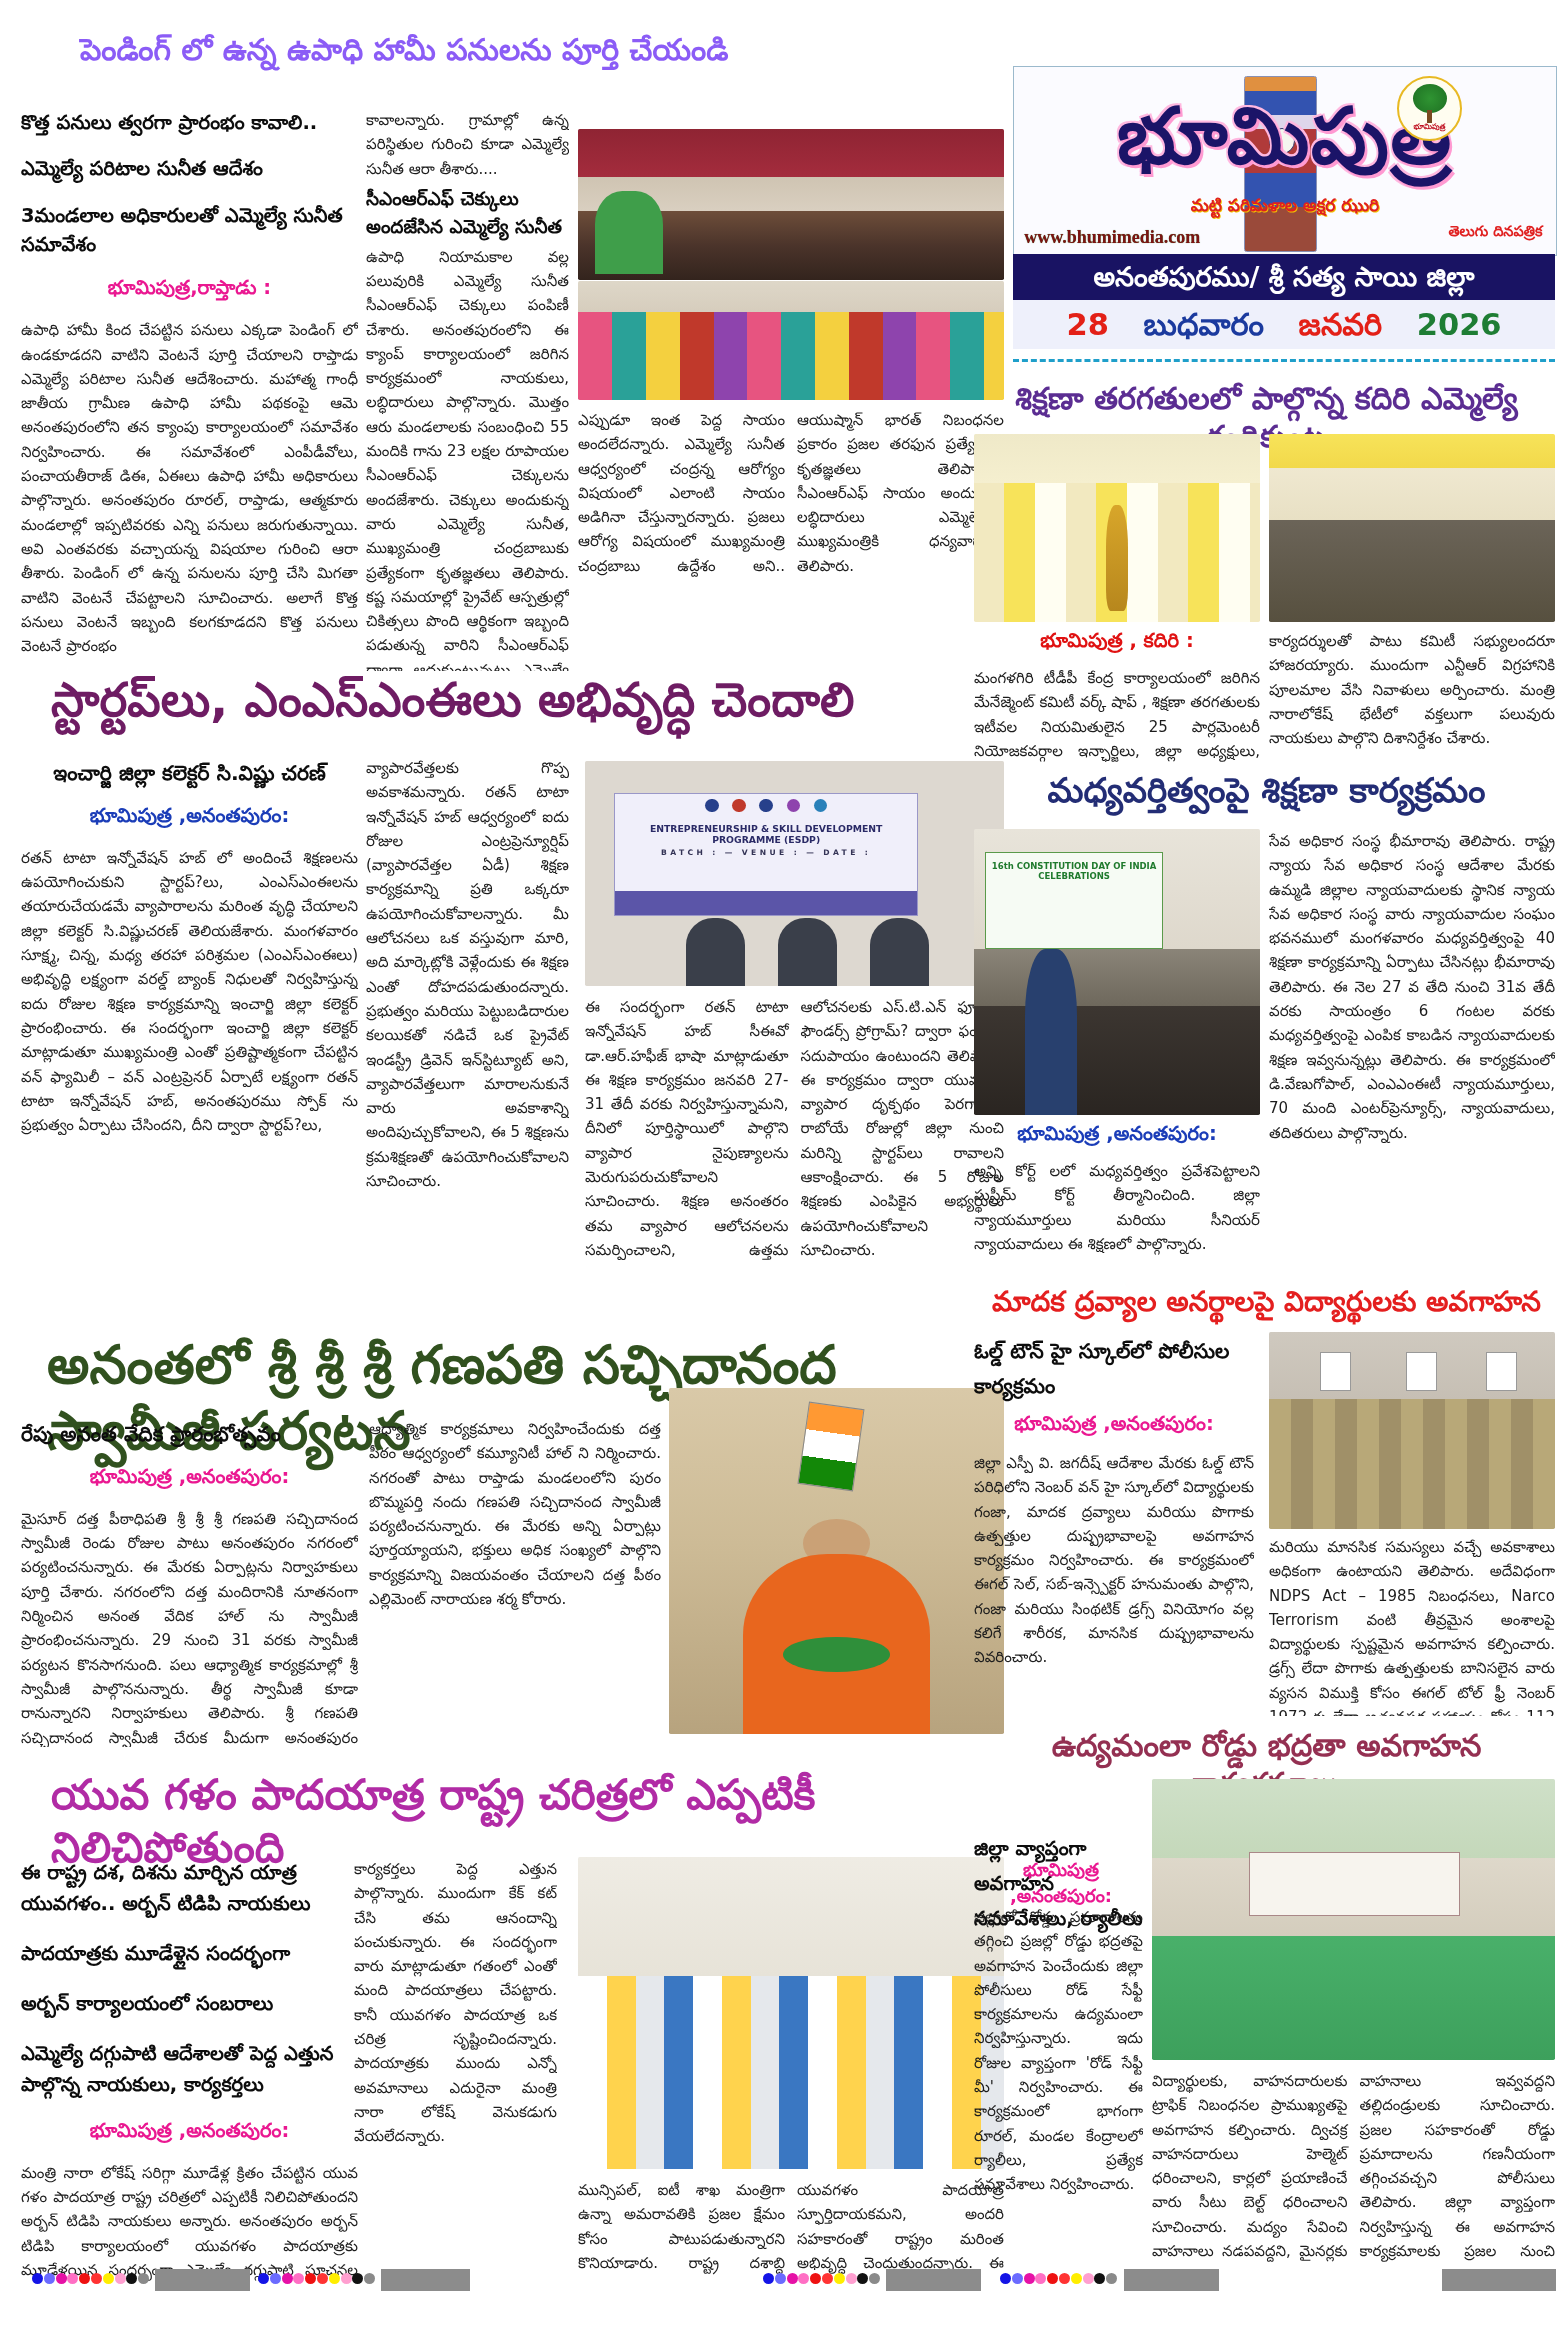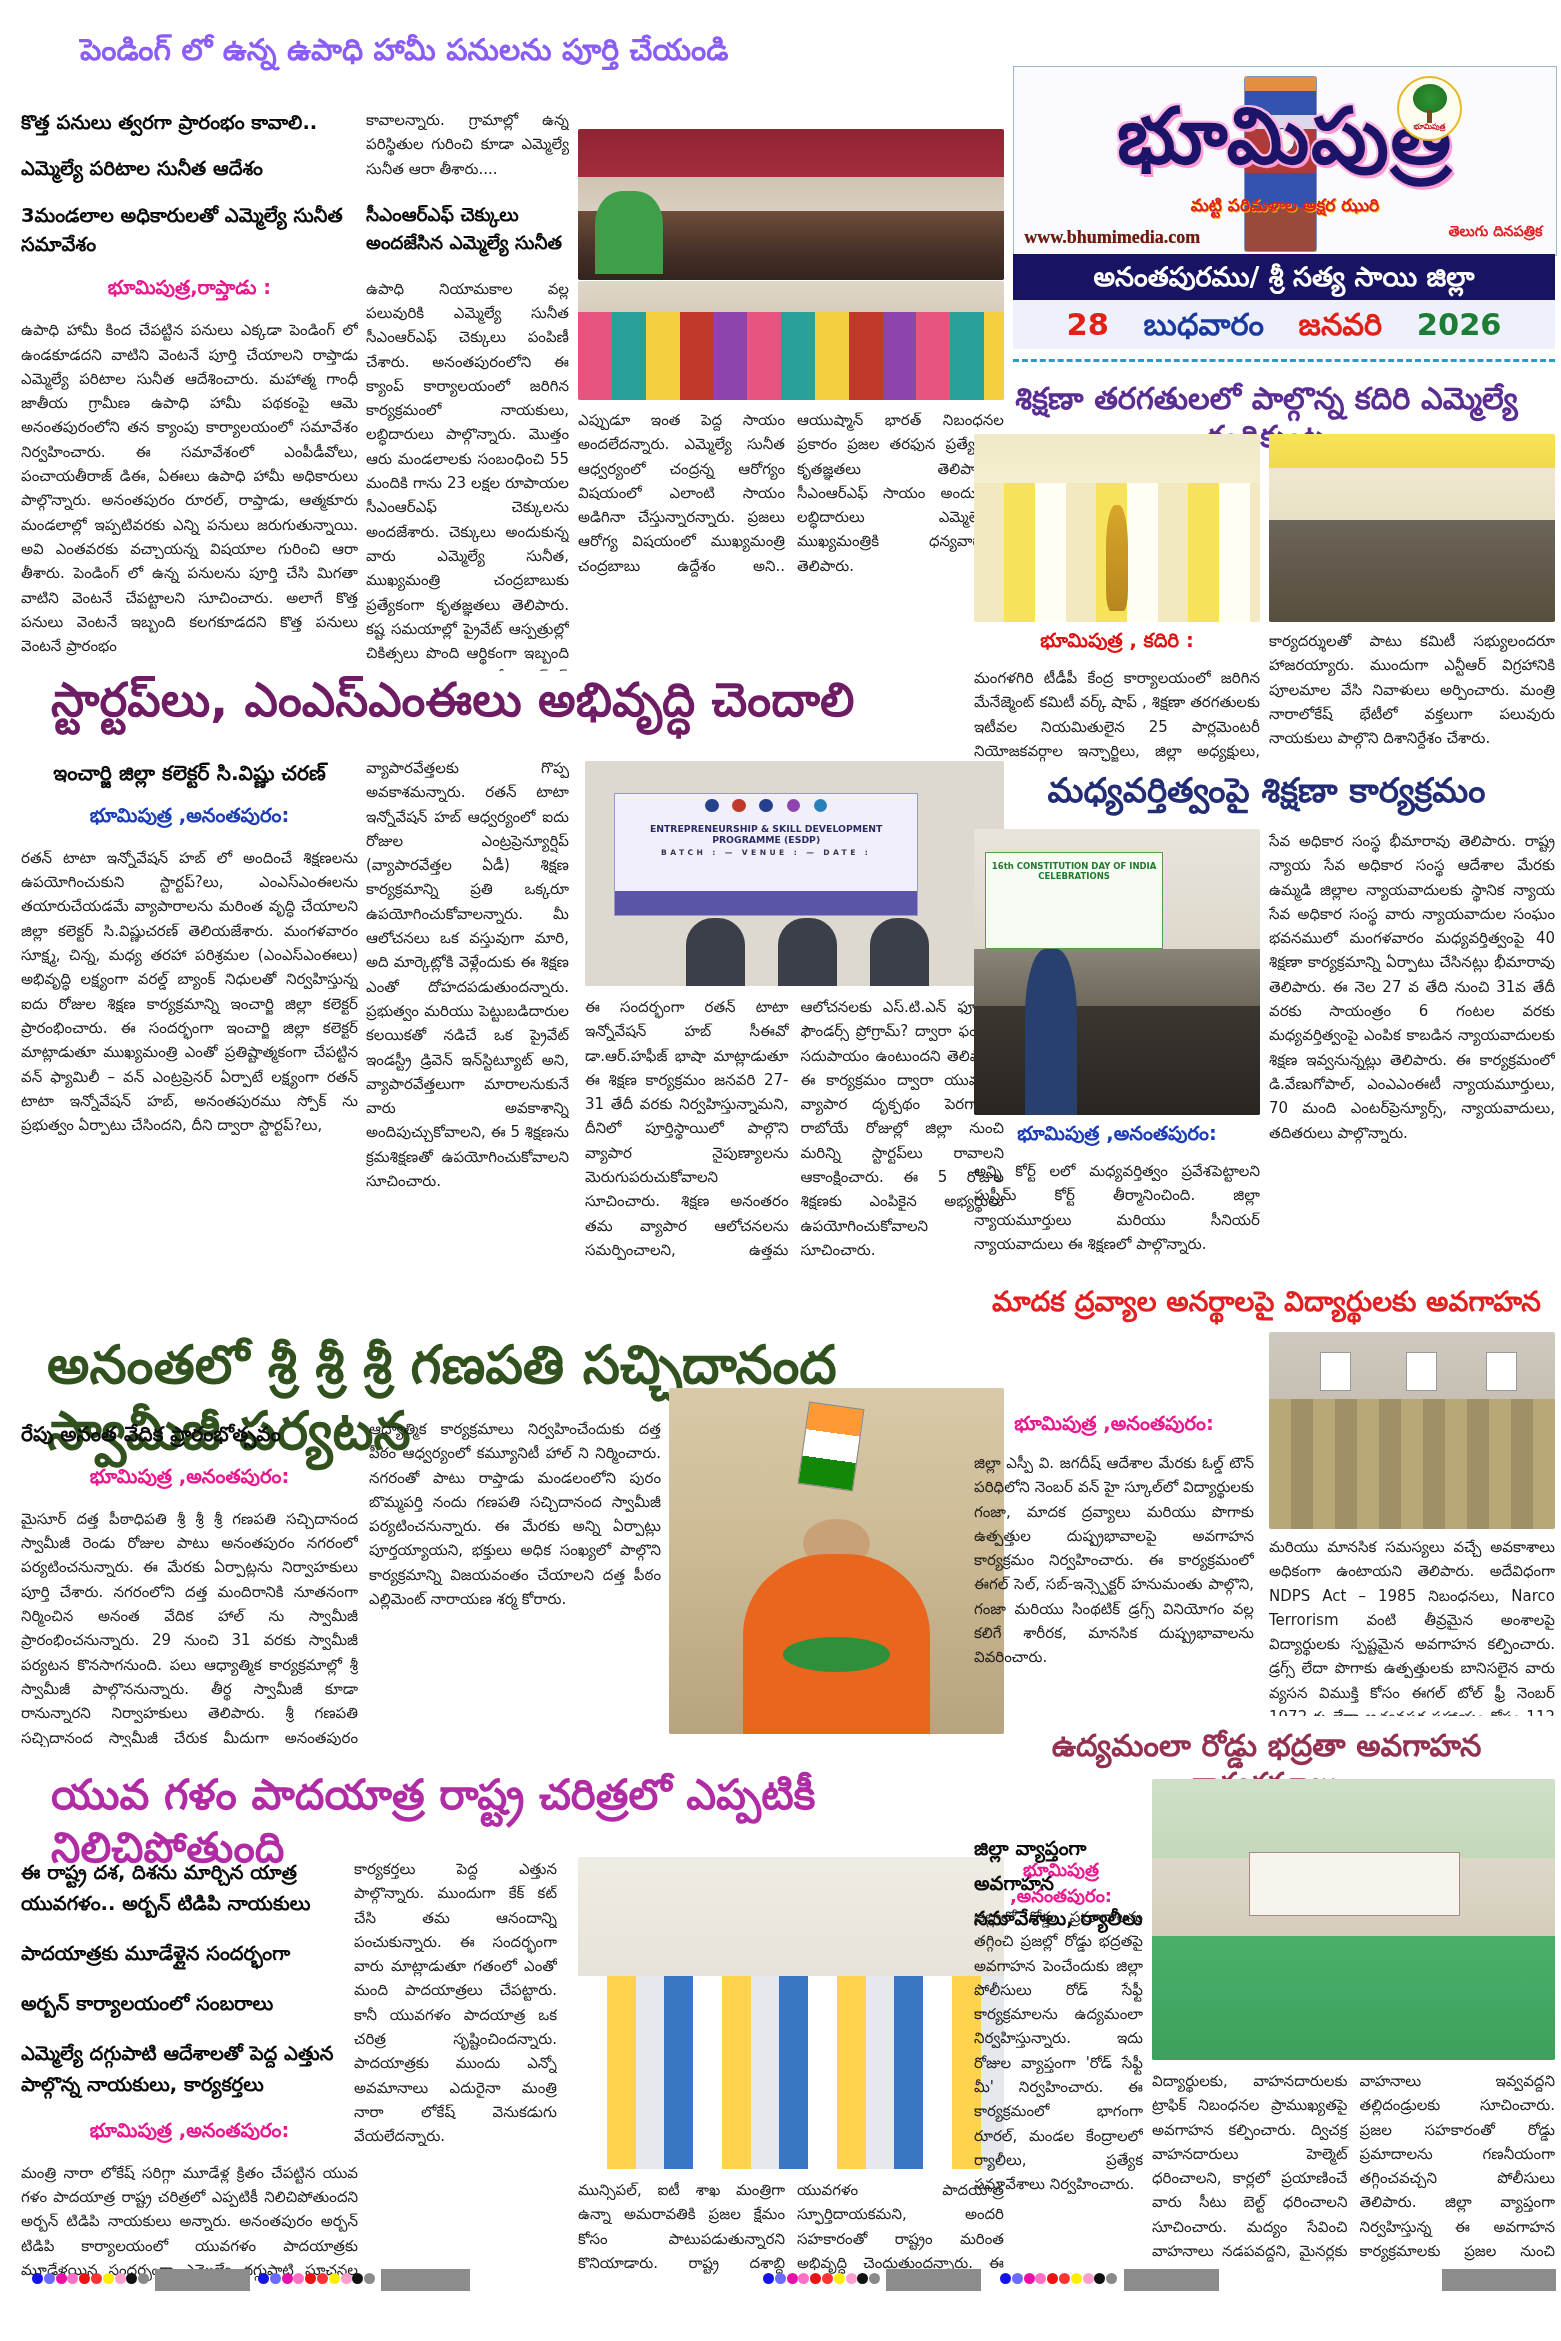--- a/index.html
+++ b/index.html
@@ -163,21 +163,21 @@
   <div id="a1-headline" class="abs headline">పెండింగ్ లో ఉన్న ఉపాధి హామీ పనులను పూర్తి చేయండి</div>
   <div id="a1-col1" class="abs">
     <p class="subhead">కొత్త పనులు త్వరగా ప్రారంభం కావాలి..</p>
     <p class="subhead">ఎమ్మెల్యే పరిటాల సునీత ఆదేశం</p>
     <p class="subhead">3మండలాల అధికారులతో ఎమ్మెల్యే సునీత సమావేశం</p>
     <div class="byline">భూమిపుత్ర,రాప్తాడు :</div>
     <div class="body-text">ఉపాధి హామీ కింద చేపట్టిన పనులు ఎక్కడా పెండింగ్ లో ఉండకూడదని వాటిని వెంటనే పూర్తి చేయాలని రాప్తాడు ఎమ్మెల్యే పరిటాల సునీత ఆదేశించారు. మహాత్మ గాంధీ జాతీయ గ్రామీణ ఉపాధి హామీ పథకంపై ఆమె అనంతపురంలోని తన క్యాంపు కార్యాలయంలో సమావేశం నిర్వహించారు. ఈ సమావేశంలో ఎంపీడీవోలు, పంచాయతీరాజ్ డిఈ, ఏఈలు ఉపాధి హామీ అధికారులు పాల్గొన్నారు. అనంతపురం రూరల్, రాప్తాడు, ఆత్మకూరు మండలాల్లో ఇప్పటివరకు ఎన్ని పనులు జరుగుతున్నాయి. అవి ఎంతవరకు వచ్చాయన్న విషయాల గురించి ఆరా తీశారు. పెండింగ్ లో ఉన్న పనులను పూర్తి చేసి మిగతా వాటిని వెంటనే చేపట్టాలని సూచించారు. అలాగే కొత్త పనులు వెంటనే ఇబ్బంది కలగకూడదని కొత్త పనులు వెంటనే ప్రారంభం</div>
   </div>
   <div id="a1-col2" class="abs">
     <div class="body-text">కావాలన్నారు. గ్రామాల్లో ఉన్న పరిస్థితుల గురించి కూడా ఎమ్మెల్యే సునీత ఆరా తీశారు....</div>
-    <div class="subhead" style="font-size:18.6px;margin:20px 0;">సీఎంఆర్ఎఫ్ చెక్కులు అందజేసిన ఎమ్మెల్యే సునీత</div>
+    <div class="subhead" style="font-size:18.6px;margin:4px 0;">సీఎంఆర్ఎఫ్ చెక్కులు అందజేసిన ఎమ్మెల్యే సునీత</div>
     <div class="body-text">ఉపాధి నియామకాల వల్ల పలువురికి ఎమ్మెల్యే సునీత సీఎంఆర్ఎఫ్ చెక్కులు పంపిణీ చేశారు. అనంతపురంలోని ఈ క్యాంప్ కార్యాలయంలో జరిగిన కార్యక్రమంలో నాయకులు, లబ్ధిదారులు పాల్గొన్నారు. మొత్తం ఆరు మండలాలకు సంబంధించి 55 మందికి గాను 23 లక్షల రూపాయల సీఎంఆర్ఎఫ్ చెక్కులను అందజేశారు. చెక్కులు అందుకున్న వారు ఎమ్మెల్యే సునీత, ముఖ్యమంత్రి చంద్రబాబుకు ప్రత్యేకంగా కృతజ్ఞతలు తెలిపారు. కష్ట సమయాల్లో ప్రైవేట్ ఆస్పత్రుల్లో చికిత్సలు పొంది ఆర్థికంగా ఇబ్బంది పడుతున్న వారిని సీఎంఆర్ఎఫ్ ద్వారా ఆదుకుంటున్నట్లు ఎమ్మెల్యే సునీత తెలిపారు. గతంలో ఎప్పుడూ లేనివిధంగా సీఎంఆర్ఎఫ్, ఎల్వోసీ కింద మొత్తం 7 కోట్ల 75 లక్షల రూపాయలు అందజేసినట్లు తెలిపారు. గతంలో</div>
   </div>
   <div id="a1-photo1" class="photo">
     <div class="blob-green"></div>
   </div>
   <div id="a1-photo2" class="photo"></div>
   <div id="a1-col34" class="abs body-text two-col">ఎప్పుడూ ఇంత పెద్ద సాయం అందలేదన్నారు. ఎమ్మెల్యే సునీత ఆధ్వర్యంలో చంద్రన్న ఆరోగ్యం విషయంలో ఎలాంటి సాయం అడిగినా చేస్తున్నారన్నారు. ప్రజలు ఆరోగ్య విషయంలో ముఖ్యమంత్రి చంద్రబాబు ఉద్దేశం అని.. ఆయుష్మాన్ భారత్ నిబంధనల ప్రకారం ప్రజల తరఫున ప్రత్యేకంగా కృతజ్ఞతలు తెలిపారు... సీఎంఆర్ఎఫ్ సాయం అందుకున్న లబ్ధిదారులు ఎమ్మెల్యేకు, ముఖ్యమంత్రికి ధన్యవాదాలు తెలిపారు.</div>
 
   <div id="a2-headline" class="abs headline">స్టార్టప్‌లు, ఎంఎస్ఎంఈలు అభివృద్ధి చెందాలి</div>
   <div id="a2-col1" class="abs">
@@ -240,20 +240,21 @@
   <div id="r2-headline" class="abs headline">మధ్యవర్తిత్వంపై శిక్షణా కార్యక్రమం</div>
   <div id="r2-photo" class="photo">
     <div class="const-banner">16th CONSTITUTION DAY OF INDIA CELEBRATIONS</div>
     <div class="podium-man"></div>
   </div>
   <div id="r2-byline" class="abs byline">భూమిపుత్ర ,అనంతపురం:</div>
   <div id="r2-bodyL" class="abs body-text">అన్ని కోర్ట్ లలో మధ్యవర్తిత్వం ప్రవేశపెట్టాలని సుప్రీమ్ కోర్ట్ తీర్మానించింది. జిల్లా న్యాయమూర్తులు మరియు సీనియర్ న్యాయవాదులు ఈ శిక్షణలో పాల్గొన్నారు.</div>
   <div id="r2-bodyR" class="abs body-text">సేవ అధికార సంస్థ భీమారావు తెలిపారు. రాష్ట్ర న్యాయ సేవ అధికార సంస్థ ఆదేశాల మేరకు ఉమ్మడి జిల్లాల న్యాయవాదులకు స్థానిక న్యాయ సేవ అధికార సంస్థ వారు న్యాయవాదుల సంఘం భవనములో మంగళవారం మధ్యవర్తిత్వంపై 40 శిక్షణా కార్యక్రమాన్ని ఏర్పాటు చేసినట్లు భీమారావు తెలిపారు. ఈ నెల 27 వ తేది నుంచి 31వ తేదీ వరకు సాయంత్రం 6 గంటల వరకు మధ్యవర్తిత్వంపై ఎంపిక కాబడిన న్యాయవాదులకు శిక్షణ ఇవ్వనున్నట్లు తెలిపారు. ఈ కార్యక్రమంలో డి.వేణుగోపాల్, ఎంఎఎంఈటీ న్యాయమూర్తులు, 70 మంది ఎంటర్‌ప్రెన్యూర్స్, న్యాయవాదులు, తదితరులు పాల్గొన్నారు.</div>
 
   <div id="r3-headline" class="abs headline">మాదక ద్రవ్యాల అనర్థాలపై విద్యార్థులకు అవగాహన</div>
+  <div id="r3-subhead" class="abs subhead">ఓల్డ్ టౌన్ హై స్కూల్‌లో పోలీసుల కార్యక్రమం</div>
   <div id="r3-photo" class="photo">
     <div class="poster" style="left:18%;"></div>
     <div class="poster" style="left:48%;"></div>
     <div class="poster" style="left:76%;"></div>
   </div>
   <div id="r3-byline" class="abs byline">భూమిపుత్ర ,అనంతపురం:</div>
   <div id="r3-bodyL" class="abs body-text">జిల్లా ఎస్పీ వి. జగదీష్ ఆదేశాల మేరకు ఓల్డ్ టౌన్ పరిధిలోని నెంబర్ వన్ హై స్కూల్‌లో విద్యార్థులకు గంజా, మాదక ద్రవ్యాలు మరియు పొగాకు ఉత్పత్తుల దుష్ప్రభావాలపై అవగాహన కార్యక్రమం నిర్వహించారు. ఈ కార్యక్రమంలో ఈగల్ సెల్, సబ్-ఇన్స్పెక్టర్ హనుమంతు పాల్గొని, గంజా మరియు సింథటిక్ డ్రగ్స్ వినియోగం వల్ల కలిగే శారీరక, మానసిక దుష్ప్రభావాలను వివరించారు.</div>
   <div id="r3-bodyR" class="abs body-text">మరియు మానసిక సమస్యలు వచ్చే అవకాశాలు అధికంగా ఉంటాయని తెలిపారు. అదేవిధంగా NDPS Act – 1985 నిబంధనలు, Narco Terrorism వంటి తీవ్రమైన అంశాలపై విద్యార్థులకు స్పష్టమైన అవగాహన కల్పించారు. డ్రగ్స్ లేదా పొగాకు ఉత్పత్తులకు బానిసలైన వారు వ్యసన విముక్తి కోసం ఈగల్ టోల్ ఫ్రీ నెంబర్ 1972 కు లేదా అత్యవసర సహాయం కోసం 112 కు సమాచారం ఇవ్వాలని సూచించారు.</div>
 
   <div id="r4-headline" class="abs headline">ఉద్యమంలా రోడ్డు భద్రతా అవగాహన కార్యక్రమాలు</div>

